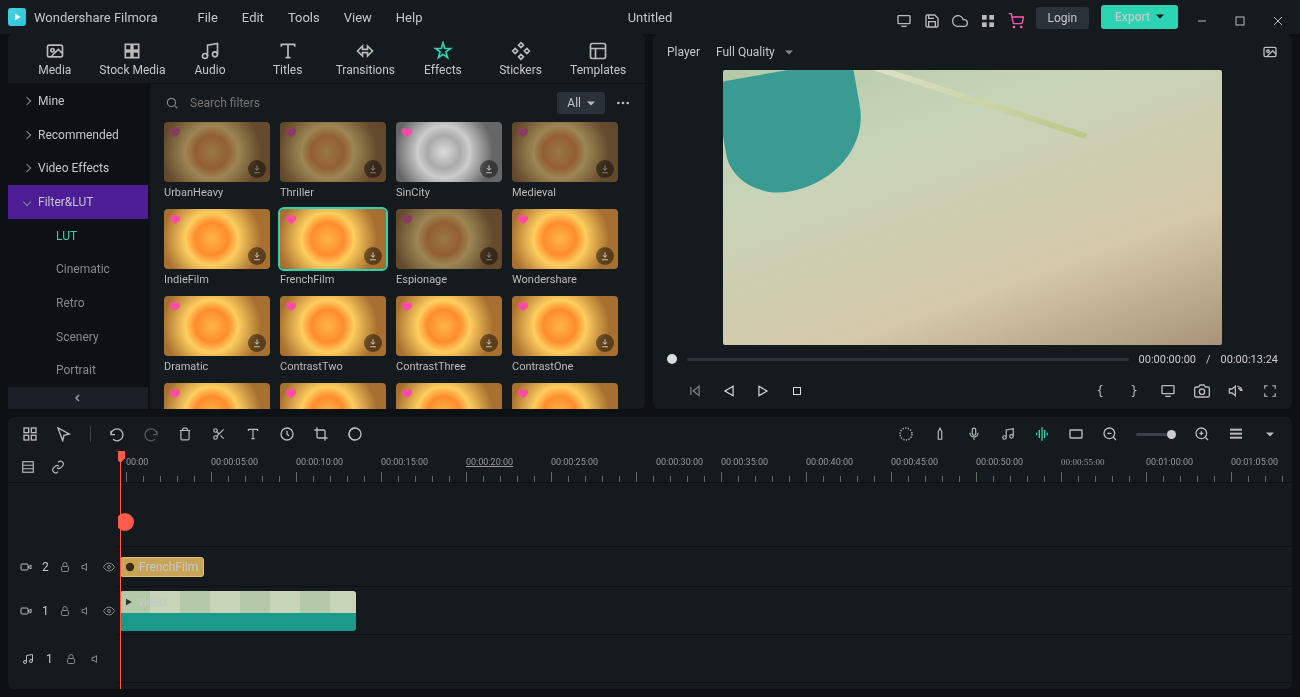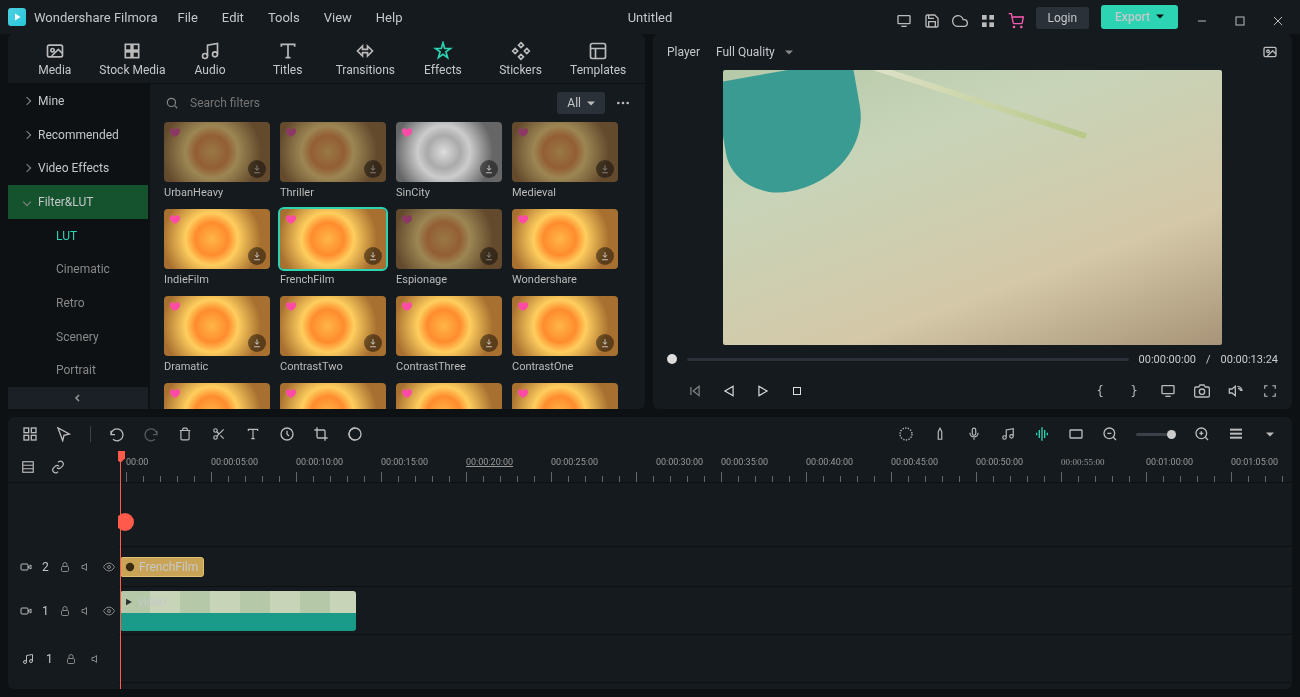--- a/index.html
+++ b/index.html
@@ -1,39 +1,39 @@
 <!DOCTYPE html>
 <html><head>
 <meta charset="utf-8">
 <style>
 *{box-sizing:border-box;margin:0;padding:0;font-family:-apple-system,Segoe UI,Roboto,sans-serif;font-size:12px;color:#c5c8ca;user-select:none}
 body{background:#0d1114;width:1300px;height:697px;overflow:hidden;display:flex;flex-direction:column}
 .titlebar{height:34px;background:#151a1e;display:flex;align-items:center;padding:0 8px}
 .logo{width:18px;height:18px;border-radius:3px;background:linear-gradient(135deg,#4dd0e1,#26c6da);margin-right:8px;display:flex;align-items:center;justify-content:center}
 .logo svg{width:12px;height:12px}
-.app-name{font-size:13px;margin-right:8px}
+.app-name{font-size:13px;margin-right:28px}
 .menu-item{padding:4px 12px;font-size:13px;cursor:pointer}
 .title-center{position:absolute;left:50%;transform:translateX(-50%);font-size:13px}
 .title-right{margin-left:auto;display:flex;align-items:flex-end;gap:12px}
 .ic{width:16px;height:16px;display:inline-flex;align-items:center;justify-content:center;cursor:pointer}
 .login-btn{background:#2a3138;padding:4px 12px;border-radius:3px;cursor:pointer}
 .export-btn{background:#2dd4b4;color:#0d1114;padding:5px 14px;border-radius:3px;cursor:pointer;display:flex;align-items:center;gap:6px;font-weight:500}
 .win-btn{width:14px;height:14px;cursor:pointer;margin:0 6px}
 
 .main-row{display:flex;height:375px;gap:8px;padding:0 8px}
 .left-panel{width:637px;background:#151a1e;border-radius:6px;display:flex;flex-direction:column}
 .mode-tabs{display:flex;height:50px;border-bottom:1px solid #0d1114;padding:0 8px}
 .mode-tab{flex:1;display:flex;flex-direction:column;align-items:center;justify-content:center;gap:2px;cursor:pointer;font-size:11px}
 .mode-tab.active{color:#2dd4b4}
 .mode-tab .ic{width:20px;height:20px}
 
 .browser-row{flex:1;display:flex;overflow:hidden}
 .sidebar{width:142px;background:#0d1114;border-right:2px solid #0d1114;display:flex;flex-direction:column;position:relative}
 .side-item{height:34px;display:flex;align-items:center;padding:0 16px;cursor:pointer;gap:8px;font-size:12px}
-.side-item.active{background:#14532d}
+.side-item.active{background:#4c1d95}
 .side-item .caret{width:6px;height:6px;border-right:1px solid #888;border-bottom:1px solid #888;transform:rotate(-45deg)}
 .side-item.expanded .caret{transform:rotate(45deg)}
 .sub-item{height:34px;display:flex;align-items:center;padding-left:48px;cursor:pointer;font-size:12px;color:#888}
 .sub-item.active{color:#2dd4b4}
 .sidebar-collapse{height:22px;display:flex;align-items:center;justify-content:center;background:#1a2025;cursor:pointer;margin-top:auto}
 
 .grid-area{flex:1;display:flex;flex-direction:column}
 .search-row{height:38px;display:flex;align-items:center;padding:0 14px;gap:10px}
 .search-input{flex:1;background:transparent;border:none;outline:none;color:#888;font-size:12px}
 .filter-pill{background:#2a3138;padding:4px 10px;border-radius:3px;display:flex;align-items:center;gap:6px;cursor:pointer}

